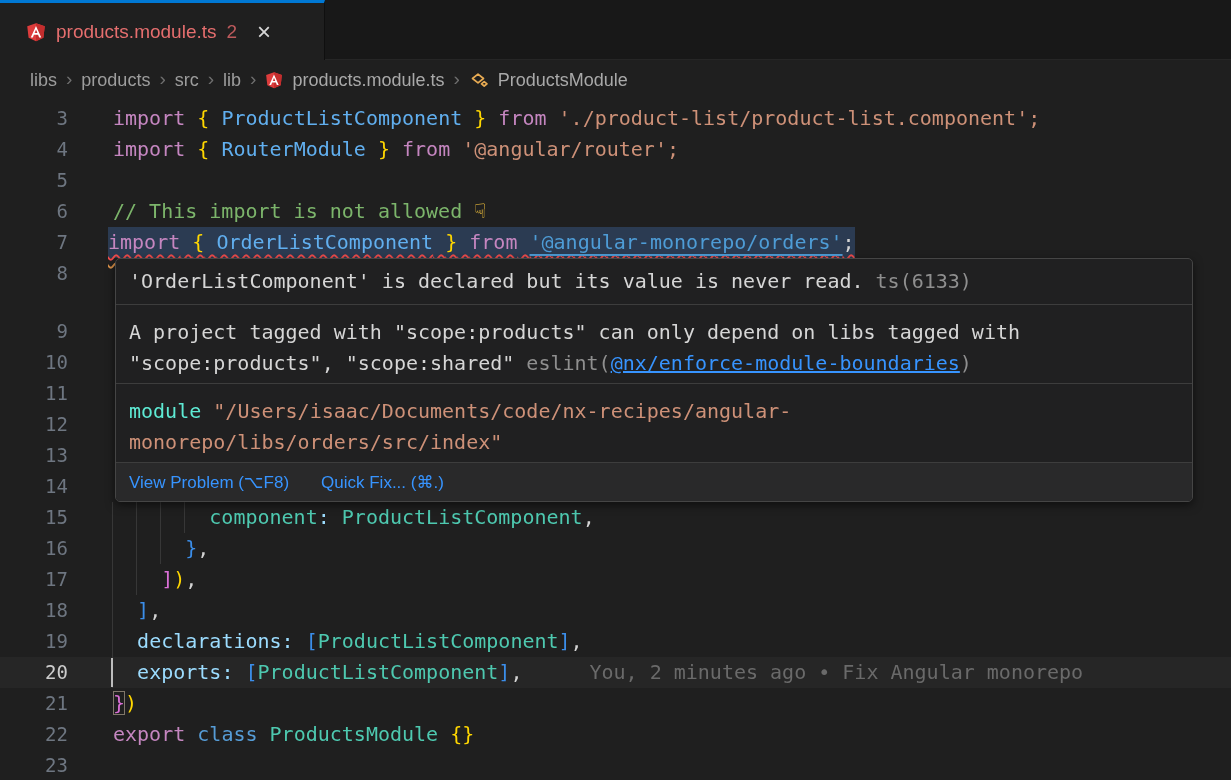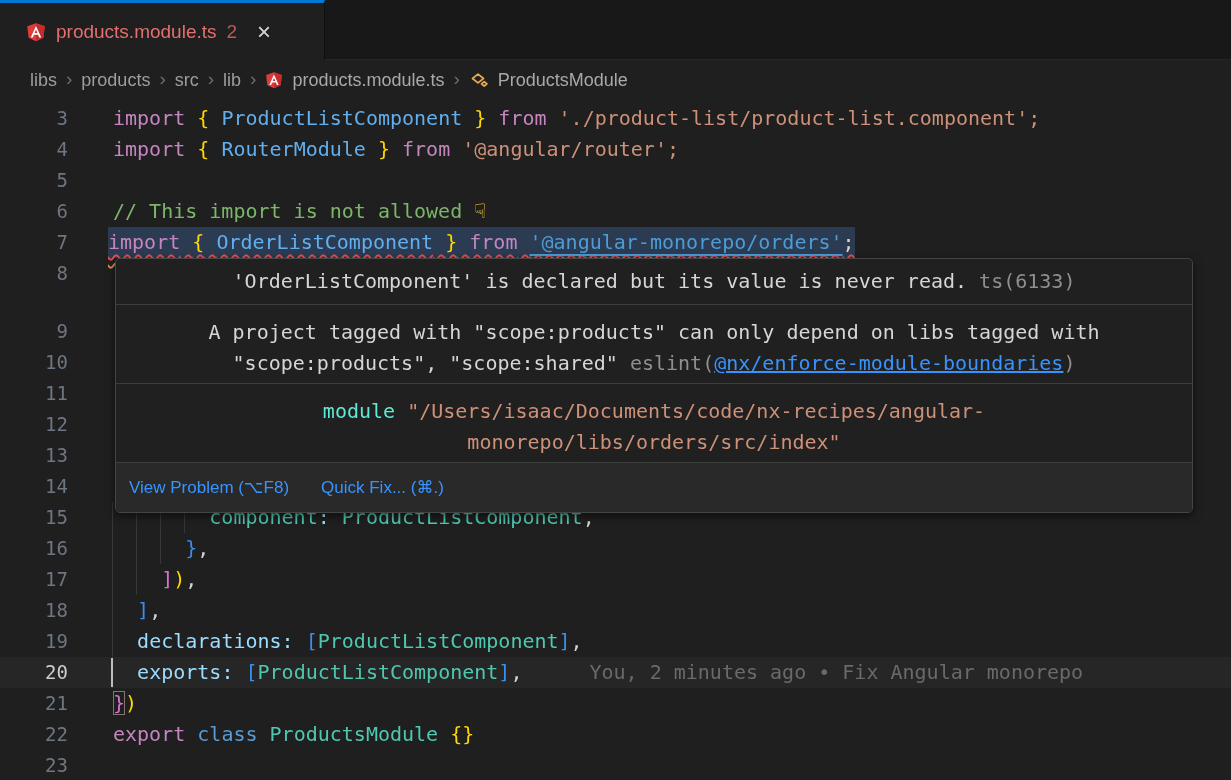--- a/index.html
+++ b/index.html
@@ -49,29 +49,29 @@
   .wavy2 span { color:transparent !important; }
   .blame { color:#6a6a6a; margin-left:67px; }
   .match { box-shadow:inset 0 0 0 1px #80776a; }
   
   .hover {
     position:absolute; left:115px; top:158px; width:1078px;
     background:#202021; border:1px solid #454545; border-radius:5px;
     box-shadow:0 3px 10px rgba(0,0,0,0.55); overflow:hidden; z-index:5;
     font-size:20px; line-height:31px; color:#d6d6d6;
   }
-  .hv-sec { padding:7px 13px;text-align:center; }
+  .hv-sec { padding:7px 13px; }
   .hv-sec + .hv-sec { border-top:1px solid #3d3d3d; }
   .hv-sec.two { padding:12px 13px 4px 13px; }
   .hv-dim { color:#8f8f8f; }
   .hv-link { color:#3794ff; text-decoration:underline; cursor:pointer; }
   .hv-kw { color:#5eead4; }
   .hv-str { color:#ce9178; }
   .hv-actions {
-    display:flex; align-items:center; gap:32px; height:50px;
+    display:flex; align-items:center; gap:32px; height:39px;
     padding:16px 13px; background:#29292a; border-top:1px solid #3d3d3d;
     font-family:"Liberation Sans","DejaVu Sans",sans-serif; font-size:17px; color:#3794ff;
   }
   .hv-actions span { cursor:pointer; }
 </style>
 </head>
 <body>
 
 <div class="app">
 

